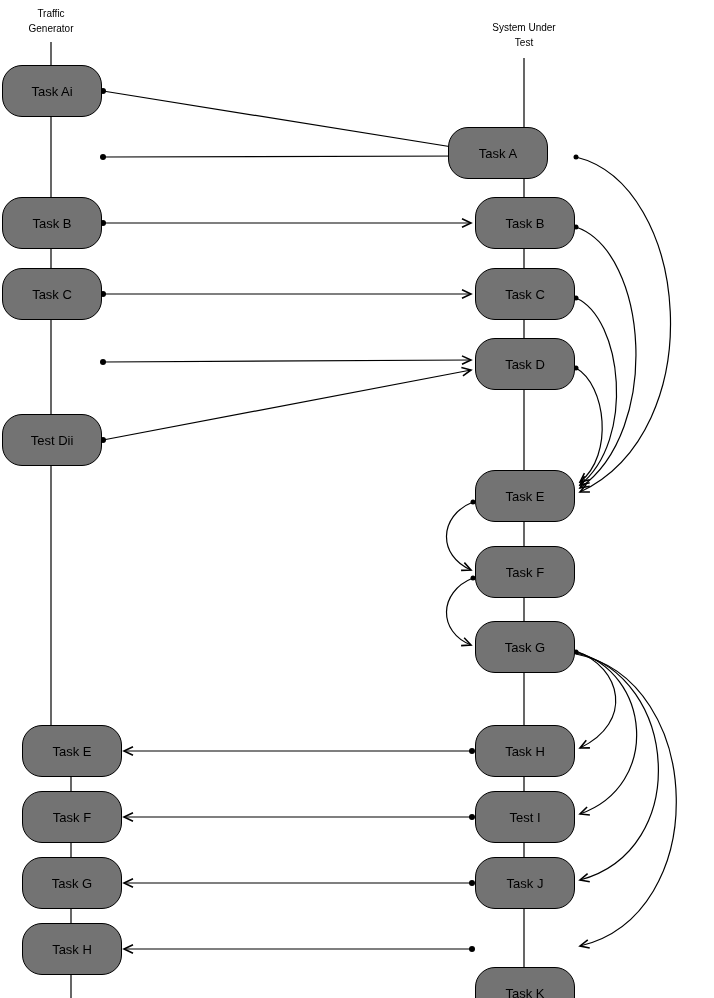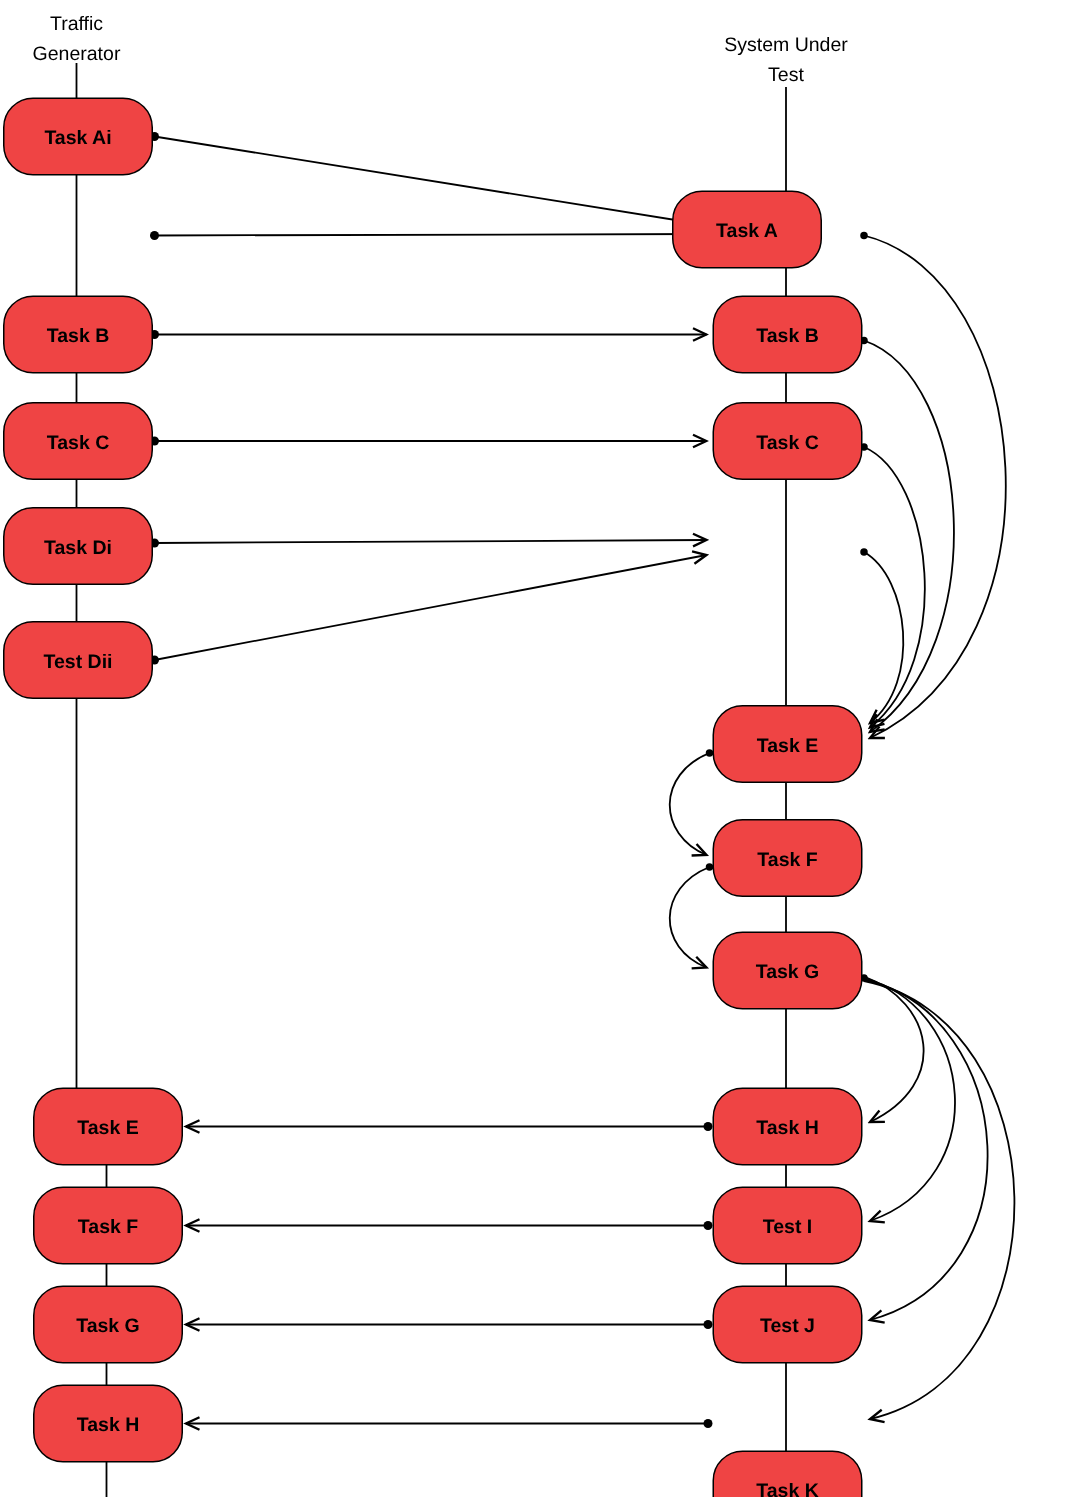--- a/index.html
+++ b/index.html
@@ -8,32 +8,31 @@
     width:714px;height:998px;
     background:#ffffff;
     font-family:"Liberation Sans", sans-serif;
     color:#000;
     overflow:hidden;
   }
   svg.wires{position:absolute;left:0;top:0;z-index:1;}
   .node{
     position:absolute;z-index:2;
     width:98px;height:50px;
-    background:#ef4444;
+    background:#737373;
     border:1.3px solid #000;
     border-radius:20px;
     display:flex;align-items:center;justify-content:center;
     font-size:13px;
     box-sizing:content-box;
-    font-weight:bold;
   }
   .col-header{
     position:absolute;z-index:2;
     text-align:center;
-    font-size:13px;
+    font-size:10px;
     line-height:1.5;
     white-space:pre-line;
   }
 </style>
 </head>
 <body>
 
 <div id="canvas">
 
   <svg class="wires" width="714" height="998" viewBox="0 0 714 998">
@@ -97,31 +96,31 @@
   </svg>
 
   <div class="col-header" style="left:1px;top:6px;width:100px">Traffic
 Generator</div>
   <div class="col-header" style="left:454px;top:20px;width:140px">System Under
 Test</div>
 
   <div class="node" style="left:2px;top:65px">Task Ai</div>
   <div class="node" style="left:2px;top:197px">Task B</div>
   <div class="node" style="left:2px;top:268px">Task C</div>
-  <div class="node" style="left:2px;top:338px">Task Di</div>
   <div class="node" style="left:2px;top:414px">Test Dii</div>
   <div class="node" style="left:22px;top:725px">Task E</div>
   <div class="node" style="left:22px;top:791px">Task F</div>
   <div class="node" style="left:22px;top:857px">Task G</div>
   <div class="node" style="left:22px;top:923px">Task H</div>
 
   <div class="node" style="left:448px;top:127px">Task A</div>
   <div class="node" style="left:475px;top:197px">Task B</div>
   <div class="node" style="left:475px;top:268px">Task C</div>
+  <div class="node" style="left:475px;top:338px">Task D</div>
   <div class="node" style="left:475px;top:470px">Task E</div>
   <div class="node" style="left:475px;top:546px">Task F</div>
   <div class="node" style="left:475px;top:621px">Task G</div>
   <div class="node" style="left:475px;top:725px">Task H</div>
   <div class="node" style="left:475px;top:791px">Test I</div>
-  <div class="node" style="left:475px;top:857px">Test J</div>
+  <div class="node" style="left:475px;top:857px">Task J</div>
   <div class="node" style="left:475px;top:967px">Task K</div>
 
 </div>
 
 </body></html>

